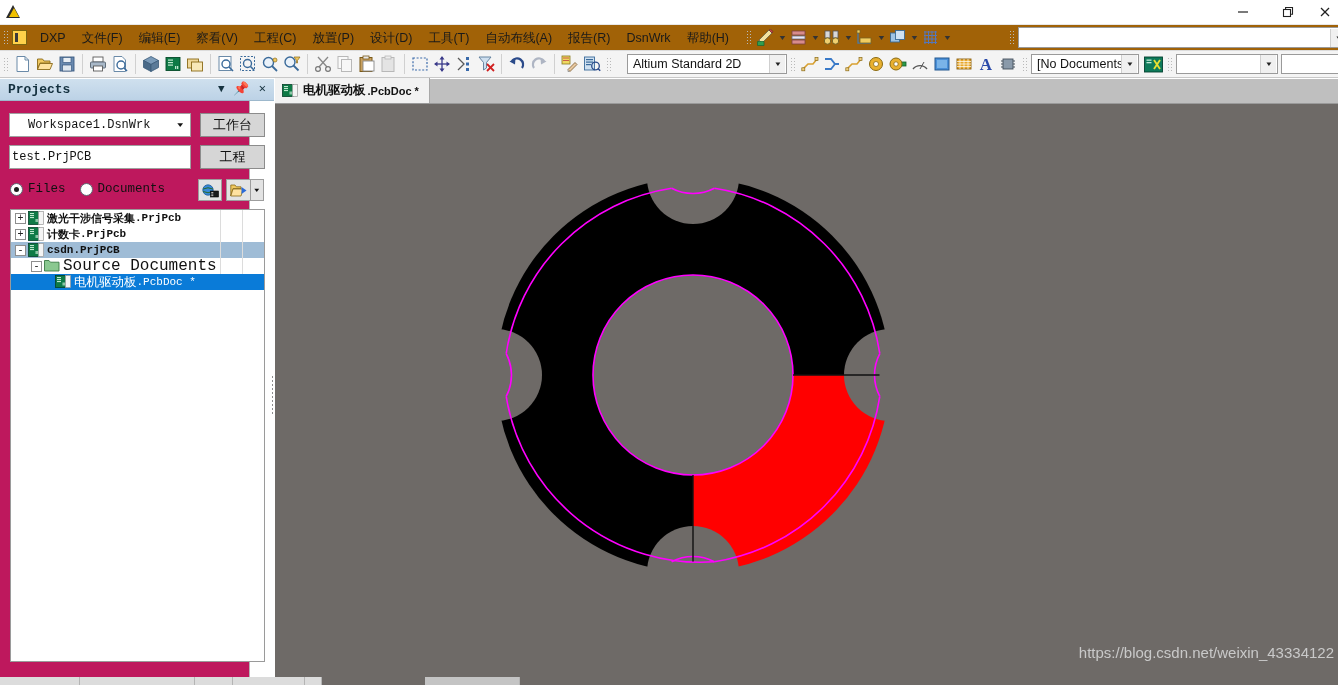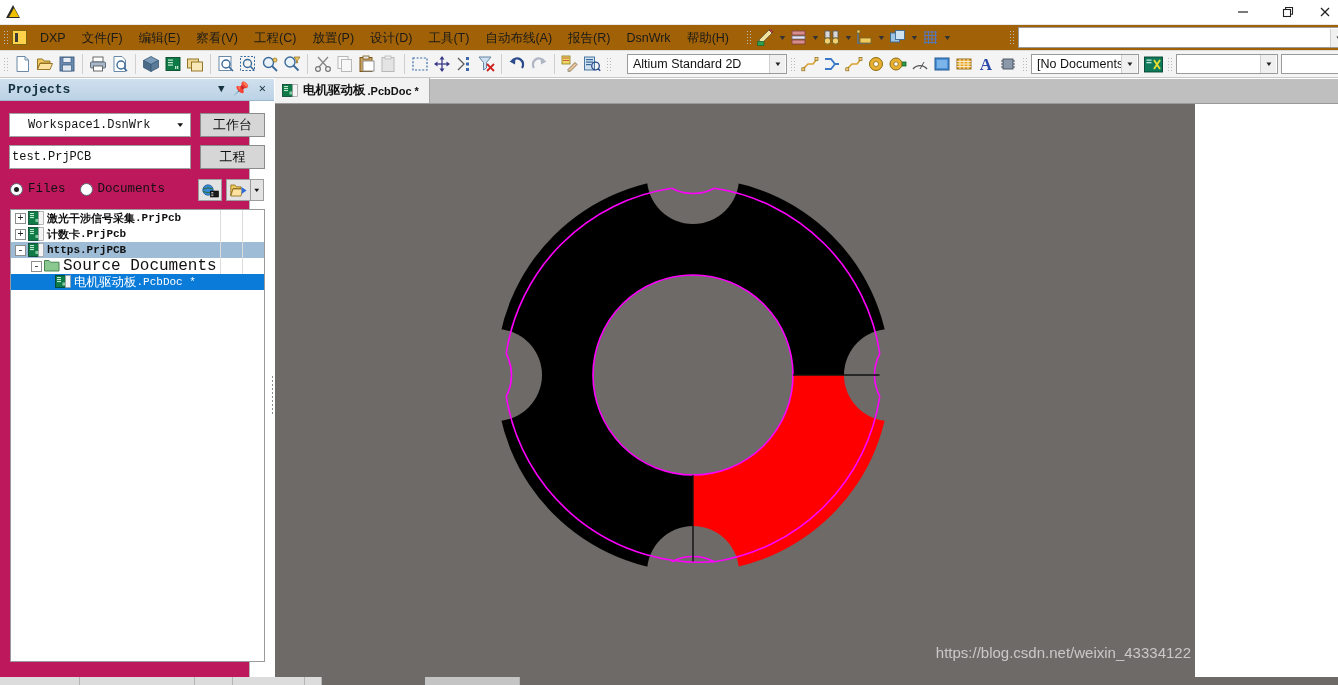--- a/index.html
+++ b/index.html
@@ -200,21 +200,21 @@
     display: flex; align-items: flex-end;
   }
   .dtab {
     height: 25px; background: #f2f2f2; display: flex; align-items: center;
     padding: 0 10px 0 7px; gap: 5px; font-size: 12.5px; color: #111;
     border-right: 1px solid #a8a8a8;
   }
 
   
   .canvas {
-    position: absolute; left: 275px; top: 104px; width: 920px; height: 573px;
+    position: absolute; left: 275px; top: 104px; width: 1063px; height: 573px;
     background: #6e6a67; overflow: hidden;
   }
   .watermark {
     position: absolute; right: 4px; bottom: 16px;
     font-size: 15px; color: #c9c9c9; white-space: nowrap;
     font-family: "Liberation Sans", sans-serif;
   }
 
   
   .statusbar {
@@ -764,21 +764,21 @@
               <g fill="#bfe8cf">
                   <rect x="2" y="2" width="4" height="1.1"></rect>
                   <rect x="2" y="4" width="4" height="1.1"></rect>
                   <rect x="2" y="6" width="4" height="1.1"></rect>
                   <rect x="7.6" y="8" width="1.1" height="3"></rect>
                   <rect x="9.3" y="8" width="1.1" height="3"></rect>
                 </g>
               <rect x="10.5" y="0.5" width="5" height="13" fill="#f4f4f4" stroke="#9a9a9a" stroke-width="0.7"></rect>
             </svg>
           </div>
-          <span class="tlabel-ext">https</span>
+          <span class="tlabel-ext">csdn</span>
           <span class="tlabel-ext">.PrjPCB</span>
         </div>
 
         <div class="tnode" style="padding-left:20px;">
           <div class="gridcols">
               <div class="gcol"></div>
               <div class="gcol"></div>
             </div>
           <div class="tw">-</div>
           <div class="tico">

